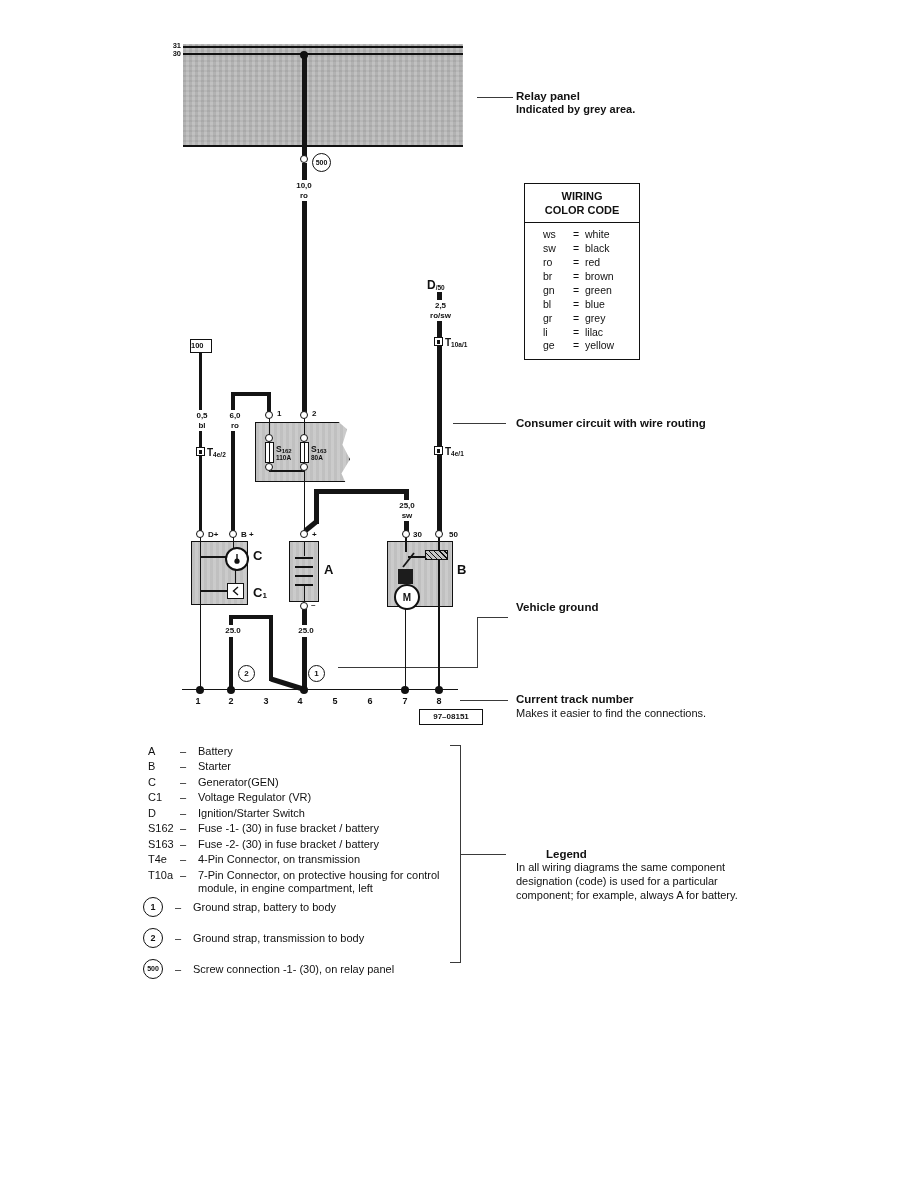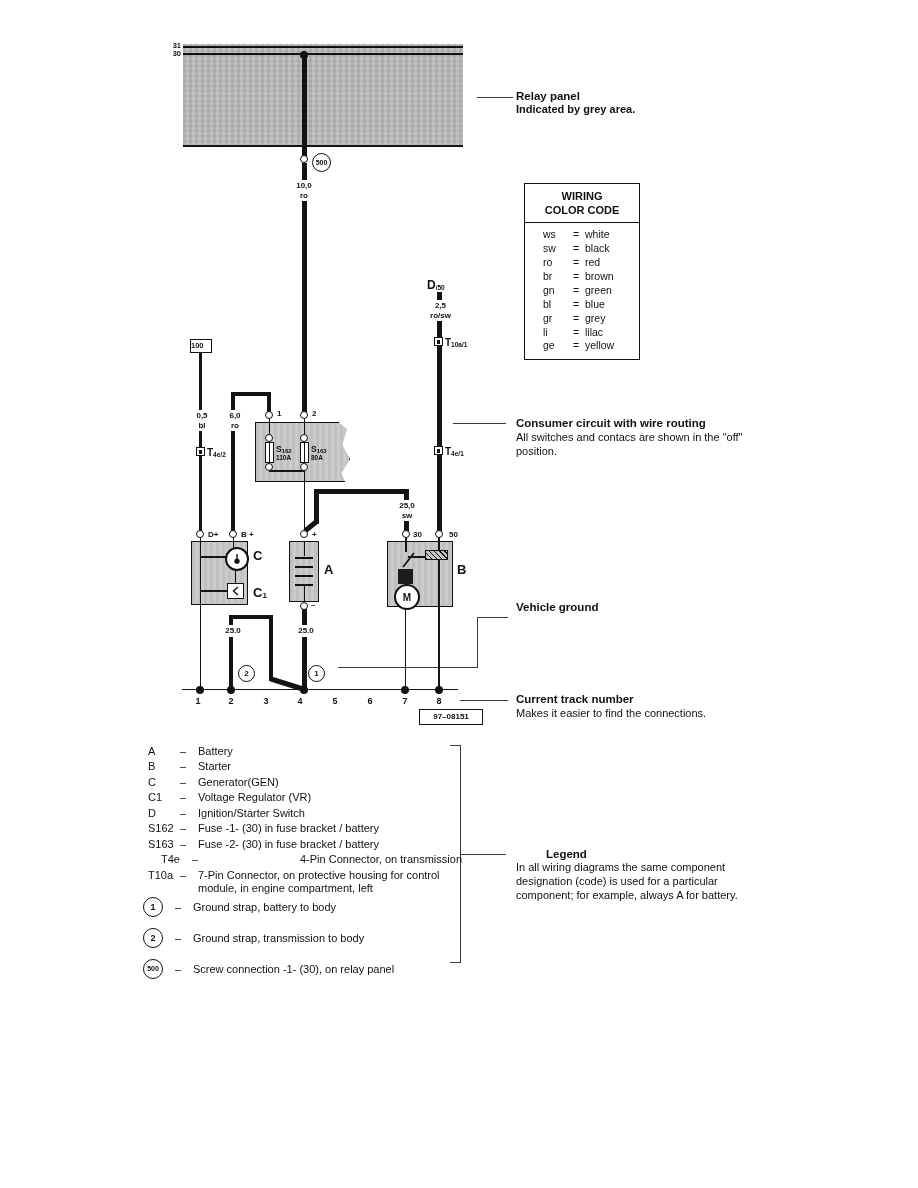--- a/index.html
+++ b/index.html
@@ -325,21 +325,20 @@
   <div class="lead" style="left:460px;top:700px;width:48px;height:1.3px;"></div>
   <div class="lead" style="left:460px;top:854px;width:46px;height:1.3px;"></div>
   <div class="lead" style="left:450px;top:745px;width:11px;height:1.3px;"></div>
   <div class="lead" style="left:459.5px;top:745px;width:1.3px;height:218px;"></div>
   <div class="lead" style="left:450px;top:962px;width:11px;height:1.3px;"></div>
 
   <div class="anno-t" style="left:516px;top:90px;">Relay panel</div>
   <div class="anno-b" style="left:516px;top:103px;width:260px;font-weight:bold;">Indicated by grey area.</div>
 
   <div class="anno-t" style="left:516px;top:417px;">Consumer circuit with wire routing</div>
-  <div class="anno-b" style="left:516px;top:431px;width:252px;">All switches and contacs are shown in the "off" position.</div>
 
   <div class="anno-t" style="left:516px;top:601px;">Vehicle ground</div>
 
   <div class="anno-t" style="left:516px;top:693px;">Current track number</div>
   <div class="anno-b" style="left:516px;top:707px;width:260px;">Makes it easier to find the connections.</div>
 
   <div class="anno-t" style="left:516px;top:848px;margin-left:30px;">Legend</div>
   <div class="anno-b" style="left:516px;top:861px;width:240px;">In all wiring diagrams the same component designation (code) is used for a particular component; for example, always A for battery.</div>
 
   <div class="leg" style="top:745px;">
@@ -370,21 +369,21 @@
   <div class="leg" style="top:822px;">
     <span class="code">S162</span>
       <span class="sep">–</span>
       <span class="desc">Fuse -1- (30) in fuse bracket / battery</span>
   </div>
   <div class="leg" style="top:838px;">
     <span class="code">S163</span>
       <span class="sep">–</span>
       <span class="desc">Fuse -2- (30) in fuse bracket / battery</span>
   </div>
-  <div class="leg" style="top:853px;text-align:right;">
+  <div class="leg" style="top:853px;">
     <span class="code">T4e</span>
       <span class="sep">–</span>
       <span class="desc">4-Pin Connector, on transmission</span>
   </div>
   <div class="leg" style="top:869px;">
     <span class="code">T10a</span>
       <span class="sep">–</span>
       <span class="desc">7-Pin Connector, on protective housing for control module, in engine compartment, left</span>
   </div>
   <div class="leg" style="top:901px;">

